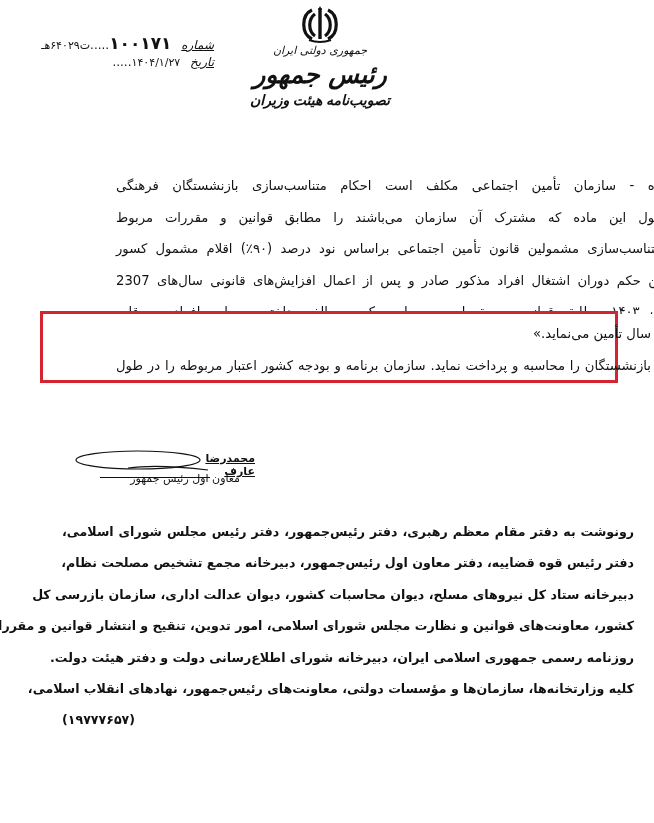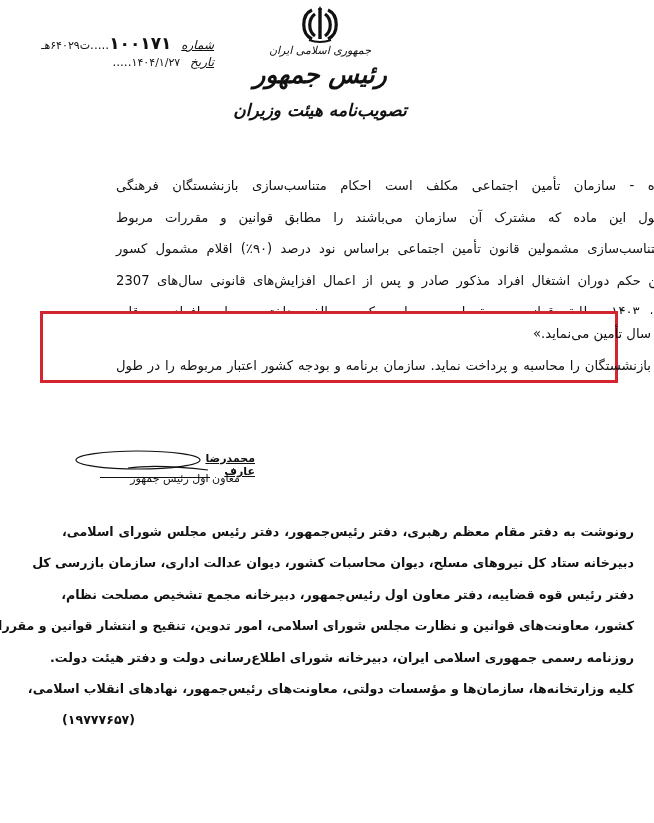--- a/index.html
+++ b/index.html
@@ -10,21 +10,21 @@
   .ref { direction:rtl; font-size:12px; line-height:18px; }
   .ref .lbl { font-style:italic; font-size:12px; margin-left:6px;text-decoration:underline; }
   .ref .num { font-weight:bold; font-size:17px; letter-spacing:2px; }
   .ref .dots { letter-spacing:1px; }
   .ref .small { font-size:11px; }
   
   .emblem { left:295px; top:6px; width:50px; height:36px; }
   .hdr-text { direction:rtl; text-align:center; width:200px; left:220px; }
   .hdr-sub { top:44px; font-size:11px; font-style:italic; }
   .hdr-main { top:60px; font-size:25px; font-weight:bold; font-style:italic; }
-  .hdr-sub2 { top:100px; font-size:17px; font-weight:bold; font-style:italic; }
+  .hdr-sub2 { top:92px; font-size:14px; font-weight:bold; font-style:italic;font-family:Liberation Serif, serif; }
   
   .para { direction:rtl; text-align:justify; text-align-last:auto;
           font-size:13.2px; line-height:31.5px;margin-left:48px; }
   .para .line { display:block; text-align:justify; text-align-last:justify; white-space:nowrap; }
   .para .line.last { text-align-last:right; }
   .highlight-box { left:40px; top:311px; width:578px; height:72px;
                    border:3px solid #d3242f; box-sizing:border-box; }
   .sig-name { direction:rtl; font-size:11px; font-weight:bold; }
   .sig-title { direction:rtl; font-size:11px; font-weight:normal; }
   .cc { direction:rtl; font-size:12.6px; line-height:31.4px; font-weight:bold; }
@@ -52,21 +52,21 @@
       <path d="M17 4 C6 9 6 28 17 33"></path>
       <path d="M33 4 C44 9 44 28 33 33"></path>
       <path d="M20 8 C13 13 13 25 20 30"></path>
       <path d="M30 8 C37 13 37 25 30 30"></path>
     </g>
     <rect x="23.3" y="2" width="3.4" height="31" fill="#111"></rect>
     <path d="M25 0 L27 4 L23 4 Z" fill="#111"></path>
     <path d="M14 34 Q25 38 36 34" stroke="#111" stroke-width="2" fill="none"></path>
   </svg>
 </div>
-<div class="abs hdr-text hdr-sub">جمهوری اسلامی ایران</div>
+<div class="abs hdr-text hdr-sub">جمهوری دولتی ایران</div>
 <div class="abs hdr-text hdr-main">رئیس جمهور</div>
 <div class="abs hdr-text hdr-sub2">تصویب‌نامه هیئت وزیران</div>
 
 <div class="abs para" style="left:68px; top:170px; width:565px;">
   <span class="line">تبصره - سازمان تأمین اجتماعی مکلف است احکام متناسب‌سازی بازنشستگان فرهنگی</span>
   <span class="line">مشمول این ماده که مشترک آن سازمان می‌باشند را مطابق قوانین و مقررات مربوط</span>
   <span class="line">به متناسب‌سازی مشمولین قانون تأمین اجتماعی براساس نود درصد (۹۰٪) اقلام مشمول کسور</span>
   <span class="line">آخرین حکم دوران اشتغال افراد مذکور صادر و پس از اعمال افزایش‌های قانونی سال‌های 2307</span>
   <span class="line" style="height:18px; overflow:hidden;">لغایت ۱۴۰۳ مطابق قوانین و مقررات مربوط و کسر مبالغ پرداختی به این افراد، معوقات</span>
 </div>
@@ -82,19 +82,19 @@
     <ellipse cx="70" cy="14" rx="62" ry="9" fill="none" stroke="#111" stroke-width="1.2"></ellipse>
     <path d="M60 22 Q90 18 140 24" stroke="#111" stroke-width="1.2" fill="none"></path>
   </svg>
 </div>
 <div class="abs sig-name" style="left:175px; top:452px; width:80px;text-decoration:underline;">محمدرضا عارف</div>
 <div class="abs sig-title" style="left:100px; top:472px; width:140px;">معاون اول رئیس جمهور</div>
 <div class="abs" style="left:100px; top:477px; width:110px; border-top:1px solid #111;"></div>
 
 <div class="abs cc" style="left:62px; top:516px; width:572px;">
   <span class="line"><span class="lead">رونوشت به</span> <span>دفتر مقام معظم رهبری، دفتر رئیس‌جمهور، دفتر رئیس مجلس شورای اسلامی،</span></span>
+  <span class="line">دفتر رئیس قوه قضاییه، دفتر معاون اول رئیس‌جمهور، دبیرخانه مجمع تشخیص مصلحت نظام،</span>
   <span class="line">دبیرخانه ستاد کل نیروهای مسلح، دیوان محاسبات کشور، دیوان عدالت اداری، سازمان بازرسی کل</span>
-  <span class="line">دفتر رئیس قوه قضاییه، دفتر معاون اول رئیس‌جمهور، دبیرخانه مجمع تشخیص مصلحت نظام،</span>
   <span class="line">کشور، معاونت‌های قوانین و نظارت مجلس شورای اسلامی، امور تدوین، تنقیح و انتشار قوانین و مقررات،</span>
   <span class="line">روزنامه رسمی جمهوری اسلامی ایران، دبیرخانه شورای اطلاع‌رسانی دولت و دفتر هیئت دولت.</span>
   <span class="line">کلیه وزارتخانه‌ها، سازمان‌ها و مؤسسات دولتی، معاونت‌های رئیس‌جمهور، نهادهای انقلاب اسلامی،</span>
   <span class="line last" style="text-align:center; text-align-last:left; direction:ltr;">(۱۹۷۷۷۶۵۷)</span>
 </div>
 
 </body></html>

